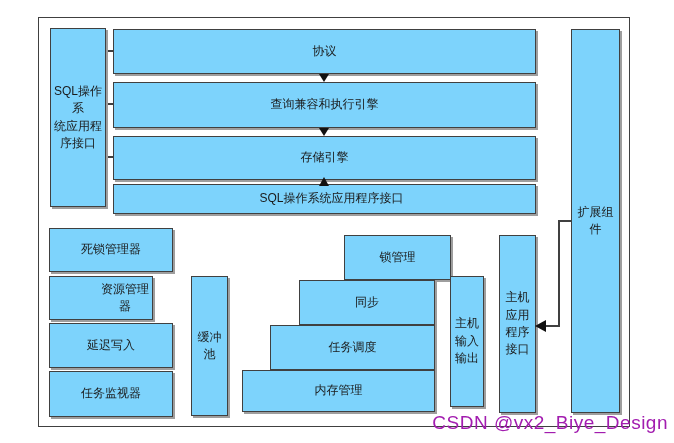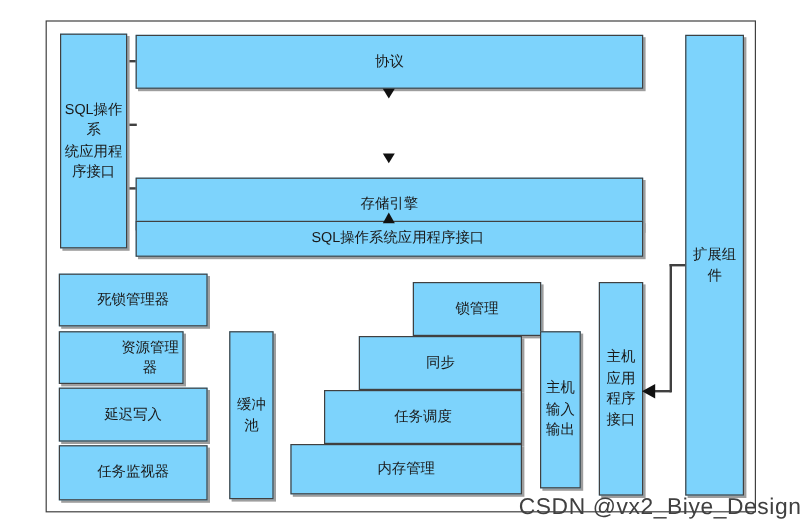--- a/index.html
+++ b/index.html
@@ -75,21 +75,21 @@
     border-bottom: 6px solid transparent;
     border-right: 11px solid #111111;
     z-index: 3;
   }
   .watermark {
     position: absolute;
     right: 6px;
     top: 412px;
     font-size: 19px;
     letter-spacing: 0.5px;
-    color: #404040;
+    color: #a21caf;
     white-space: nowrap;
     z-index: 4;
   }
 </style>
 </head>
 <body>
 
 <div class="canvas">
 
   <div class="frame"></div>
@@ -97,22 +97,23 @@
   <div class="box pre" style="left:50px; top:28px; width:56px; height:179px;">SQL操作系
 统应用程
 序接口</div>
 
   <div class="tick" style="top:50px;"></div>
   <div class="tick" style="top:103px;"></div>
   <div class="tick" style="top:156px;"></div>
 
   <div class="box" style="left:113px; top:29px; width:423px; height:45px;">协议</div>
 
+  <div class="box" style="left:113px; top:82px; width:423px; height:46px;">查询兼容和执行引擎</div>
 
-  <div class="box" style="left:113px; top:136px; width:423px; height:44px;margin-top:12px;">存储引擎</div>
+  <div class="box" style="left:113px; top:136px; width:423px; height:44px;">存储引擎</div>
 
   <div class="box" style="left:113px; top:184px; width:423px; height:30px;padding-left:14px;">SQL操作系统应用程序接口</div>
 
   <div class="seg" style="left:323px; top:73px; width:2px; height:3px;"></div>
   <div class="arrow-down" style="left:319px; top:74px;"></div>
 
   <div class="arrow-down" style="left:319px; top:128px;"></div>
 
   <div class="arrow-up" style="left:319px; top:177px;"></div>
 

